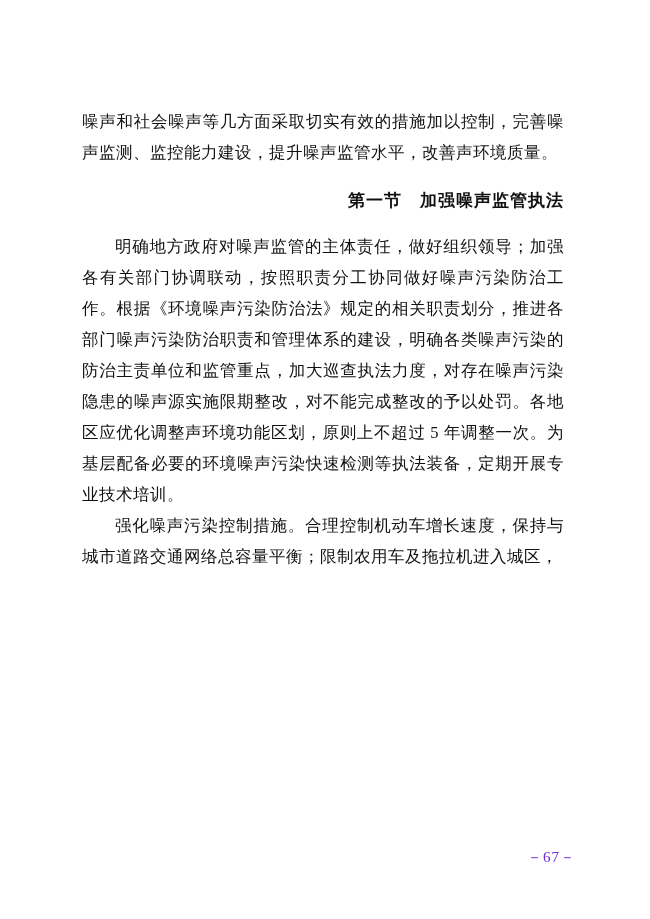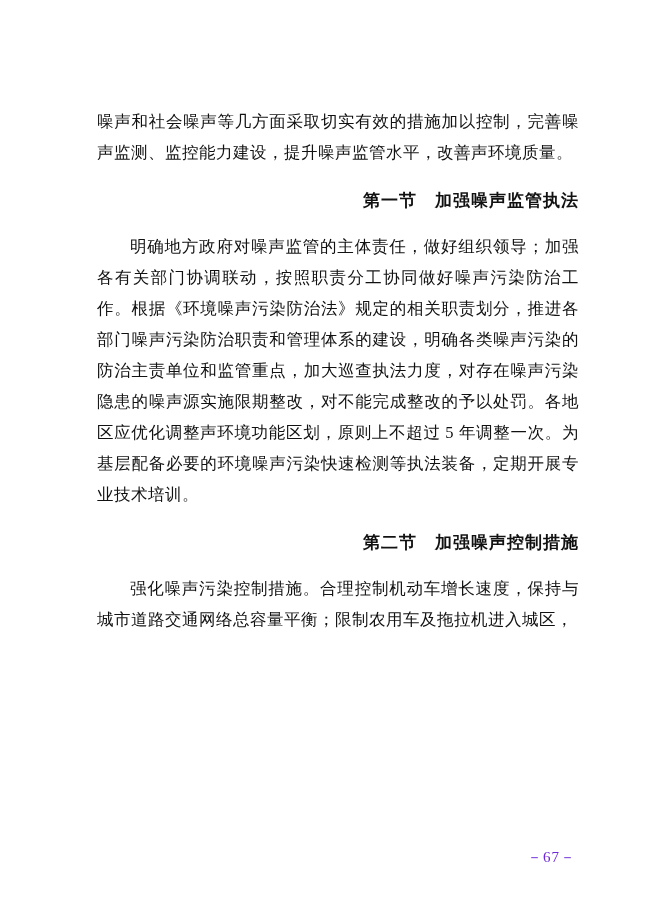--- a/index.html
+++ b/index.html
@@ -12,21 +12,21 @@
     width: 650px;
     height: 919px;
     background: #ffffff;
     overflow: hidden;
     font-family: "Liberation Serif", "DejaVu Serif", serif;
     color: #111111;
   }
   .content {
     position: absolute;
     top: 106px;
-    left: 97px;
+    left: 82px;
     width: 482px;
   }
   .body-para {
     font-size: 16.5px;
     line-height: 31px;
     text-align: justify;
     margin: 0;
     letter-spacing: 0.5px;
   }
   .indent {
@@ -61,21 +61,20 @@
 <body>
 
 <div class="page">
   <div class="content">
     <p class="body-para">噪声和社会噪声等几方面采取切实有效的措施加以控制，完善噪声监测、监控能力建设，提升噪声监管水平，改善声环境质量。</p>
 
     <h2 class="section-heading">第一节　加强噪声监管执法</h2>
 
     <p class="body-para indent">明确地方政府对噪声监管的主体责任，做好组织领导；加强各有关部门协调联动，按照职责分工协同做好噪声污染防治工作。根据《环境噪声污染防治法》规定的相关职责划分，推进各部门噪声污染防治职责和管理体系的建设，明确各类噪声污染的防治主责单位和监管重点，加大巡查执法力度，对存在噪声污染隐患的噪声源实施限期整改，对不能完成整改的予以处罚。各地区应优化调整声环境功能区划，原则上不超过 5 年调整一次。为基层配备必要的环境噪声污染快速检测等执法装备，定期开展专业技术培训。</p>
 
-    <h2 class="section-heading">第二节　加强噪声控制措施</h2>
 
 
 
     <p class="body-para indent">强化噪声污染控制措施。合理控制机动车增长速度，保持与城市道路交通网络总容量平衡；限制农用车及拖拉机进入城区，</p>
   </div>
 
   <div class="page-number">－67－</div>
 </div>
 
 </body></html>

